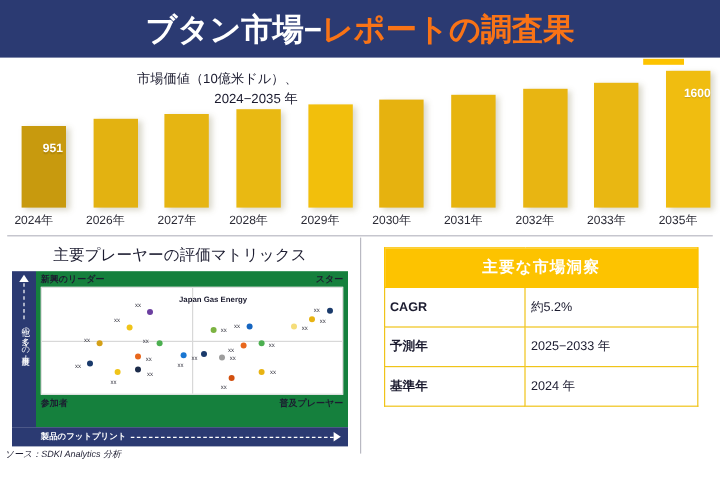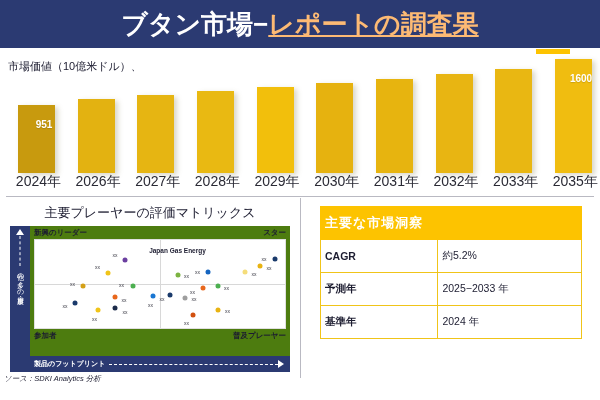--- a/index.html
+++ b/index.html
@@ -33,41 +33,42 @@
     justify-content: center;
   }
   .header-title {
     font-size: 26px;
     font-weight: bold;
     letter-spacing: 0px;
     white-space: nowrap;
     line-height: 1;
   }
   .title-part-white { color: #ffffff; }
-  .title-part-gold  { color: #fdba74; text-decoration: underline; }
+  .title-part-gold  { color: #f97316; }
 
   .header-accent {
     position: absolute;
     left: 536px;
     top: 49px;
     width: 34px;
     height: 5px;
     background: #fdc300;
   }
 
   
   .subtitle {
     position: absolute;
     left: 8px;
     top: 58px;
     width: 240px;
     font-size: 11px;
     color: #1a1a2e;
     line-height: 1.5;
     font-weight: 500;
+    text-align: right;
   }
   .subtitle div { white-space: nowrap; }
 
   
   .chart-area {
     position: absolute;
     left: 0;
     top: 52px;
     width: 600px;
     height: 142px;
@@ -106,22 +107,22 @@
     color: #ffffff;
     font-size: 10px;
     font-weight: bold;
     text-shadow: 0 1px 1px rgba(0,0,0,0.15);
   }
   .bar-label {
     position: absolute;
     left: -6px;
     right: -6px;
     bottom: -18px;
-    text-align: right;
-    font-size: 14px;
+    text-align: left;
+    font-size: 10px;
     color: #2a2a35;
     white-space: nowrap;
   }
   .chart-baseline {
     position: absolute;
     left: 10px;
     right: 4px;
     bottom: 21px;
     height: 1px;
     background: transparent;
@@ -207,21 +208,21 @@
     top: 42px;
     transform: translateX(-50%);
     writing-mode: vertical-rl;
     font-size: 7px;
     color: #ffffff;
     white-space: nowrap;
     letter-spacing: 0px;
   }
   .matrix-inner {
     flex: 1;
-    background: #4d7c0f;
+    background: #15803d;
     position: relative;
     padding: 0;
   }
   .quad-label {
     position: absolute;
     font-size: 7.5px;
     font-weight: bold;
     color: #1c1c30;
   }
   .quad-tl { left: 4px; top: 2px; }
@@ -329,21 +330,21 @@
     width: 262px;
     border: 1px solid #f0c419;
     border-collapse: collapse;
     background: #ffffff;
   }
   .insights-table th {
     background: #fdc300;
     color: #ffffff;
     font-size: 13px;
     font-weight: bold;
-    text-align: left;
+    text-align: center;
     padding: 7px 4px;
     letter-spacing: 1px;
     border: 1px solid #fdc300;
   }
   .insights-table td {
     border: 1px solid #f0c419;
     font-size: 10.5px;
     color: #1c1c30;
     padding: 9px 4px;
     text-align: left;
@@ -382,20 +383,21 @@
 
   <div class="header-bar">
     <div class="header-title">
       <span class="title-part-white">ブタン市場−</span><span class="title-part-gold">レポートの調査果</span>
     </div>
   </div>
   <div class="header-accent"></div>
 
   <div class="subtitle">
     <div>市場価値（10億米ドル）、</div>
+    <div>2024−2035 年</div>
   </div>
 
   <div class="chart-area">
     <div class="chart-plot" id="chart-plot">
         <div class="bar-col">
           <div class="bar" style="height: 68px; background: rgb(200, 154, 14);">
             <div class="bar-value">951</div>
           </div>
           <div class="bar-label">2024年</div>
         </div>

